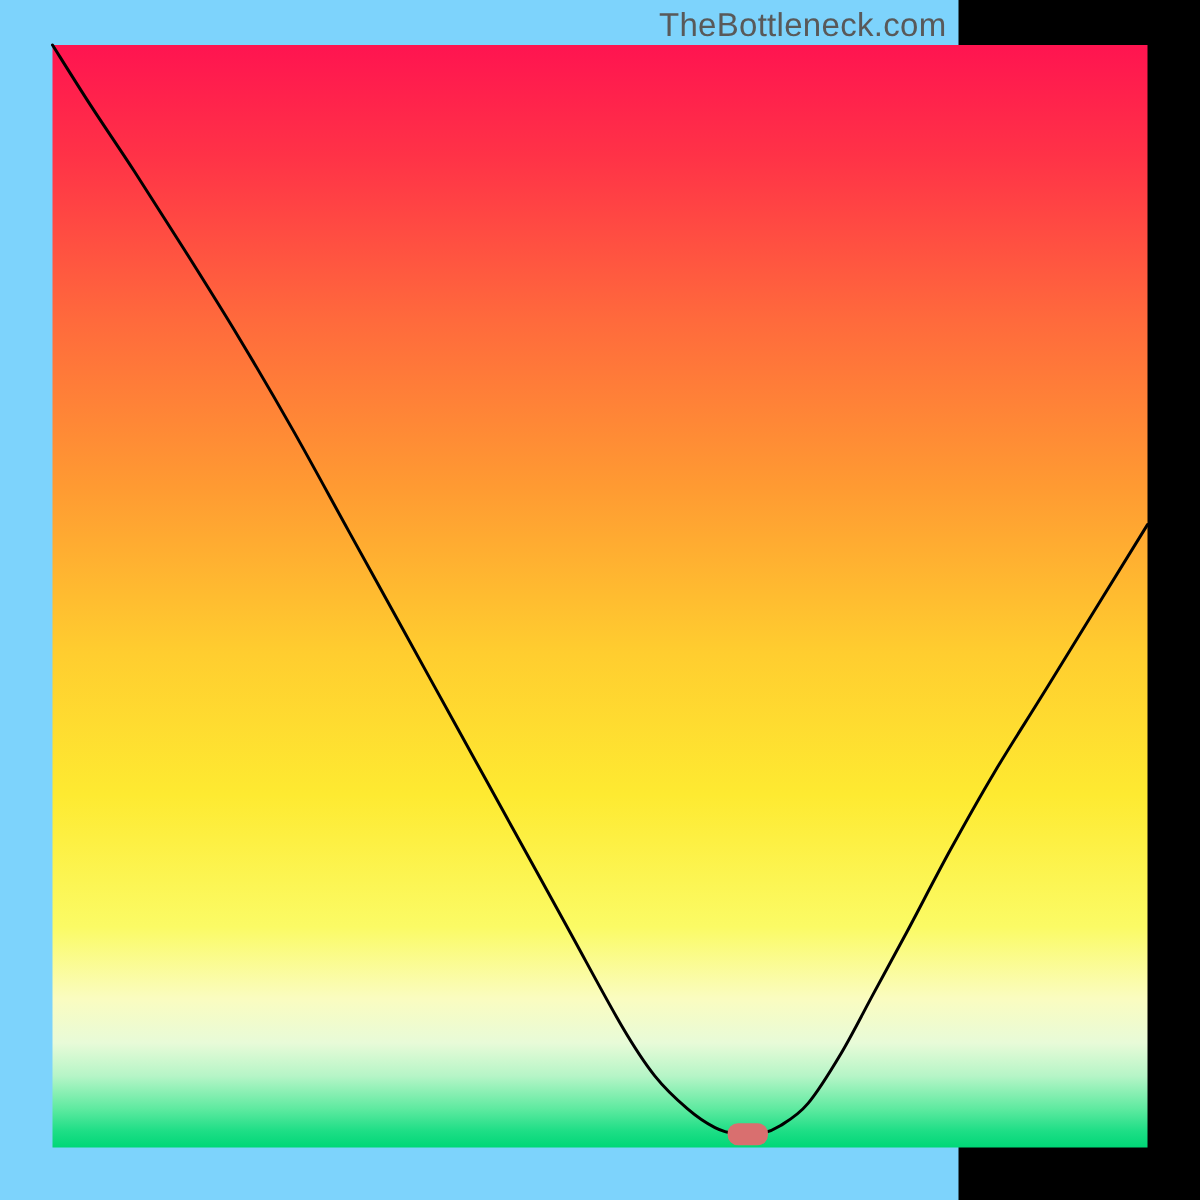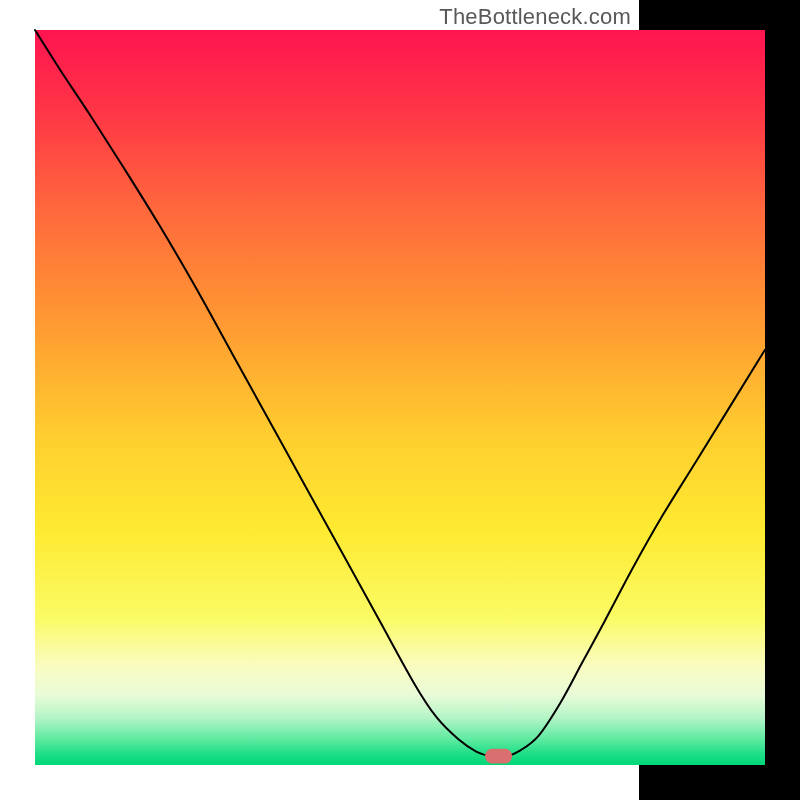--- a/index.html
+++ b/index.html
@@ -7,21 +7,21 @@
     padding: 0;
     width: 800px;
     height: 800px;
     background: #000;
     overflow: hidden;
   }
   .frame {
     position: relative;
     width: 639px;
     height: 800px;
-    background: #ffffff;
+    background: #7dd3fc;
   }
   .watermark {
     position: absolute;
     top: 4px;
     right: 8px;
     font-family: Arial, Helvetica, sans-serif;
     font-size: 22px;
     font-weight: 500;
     color: #595959;
     letter-spacing: 0.2px;

